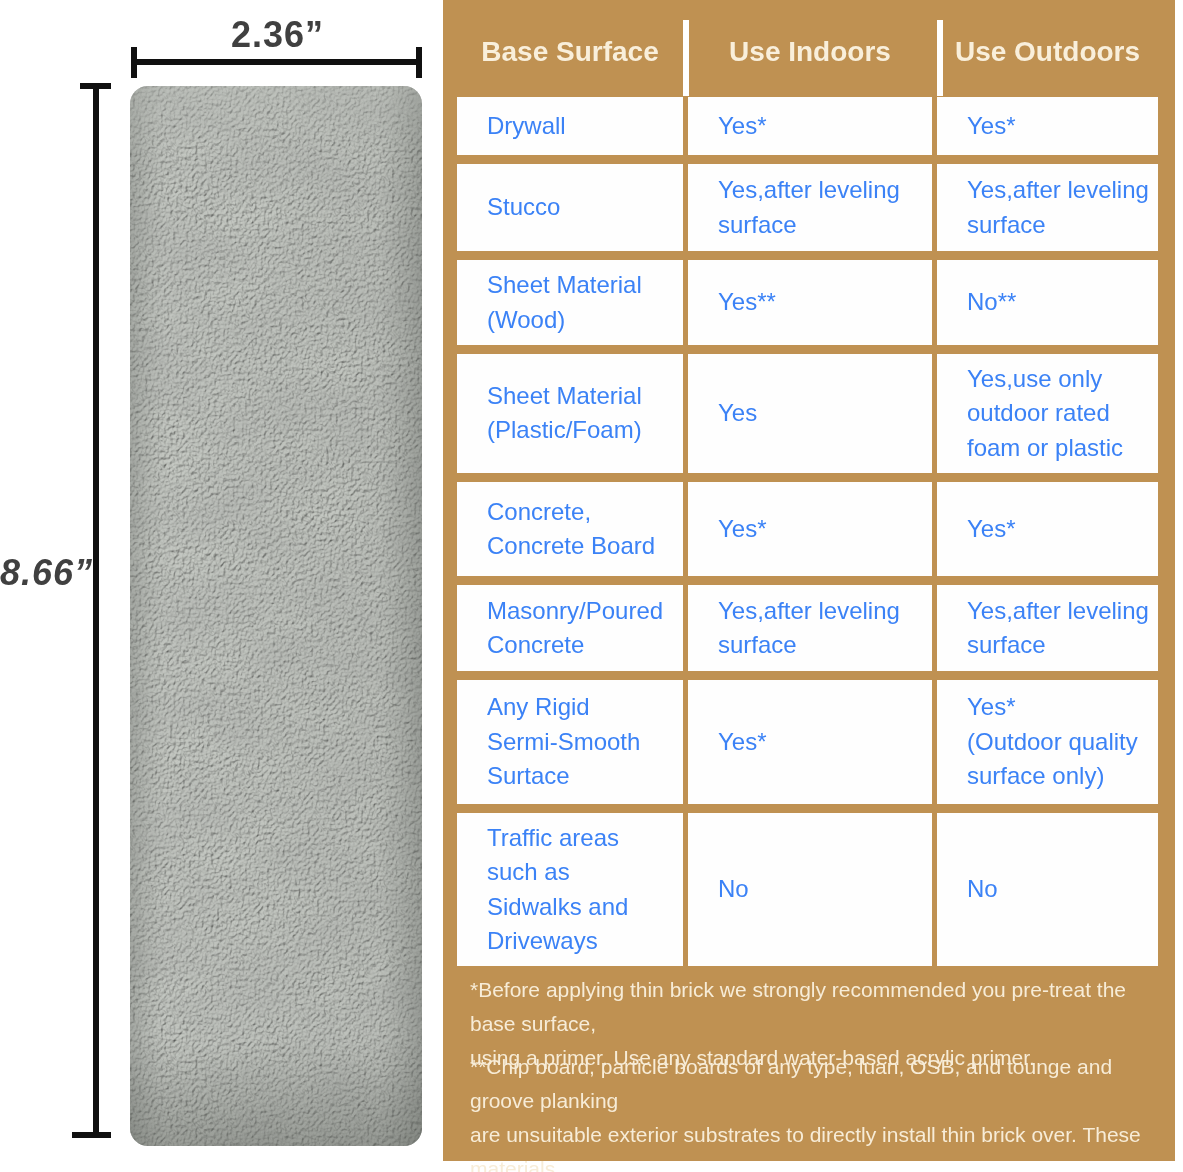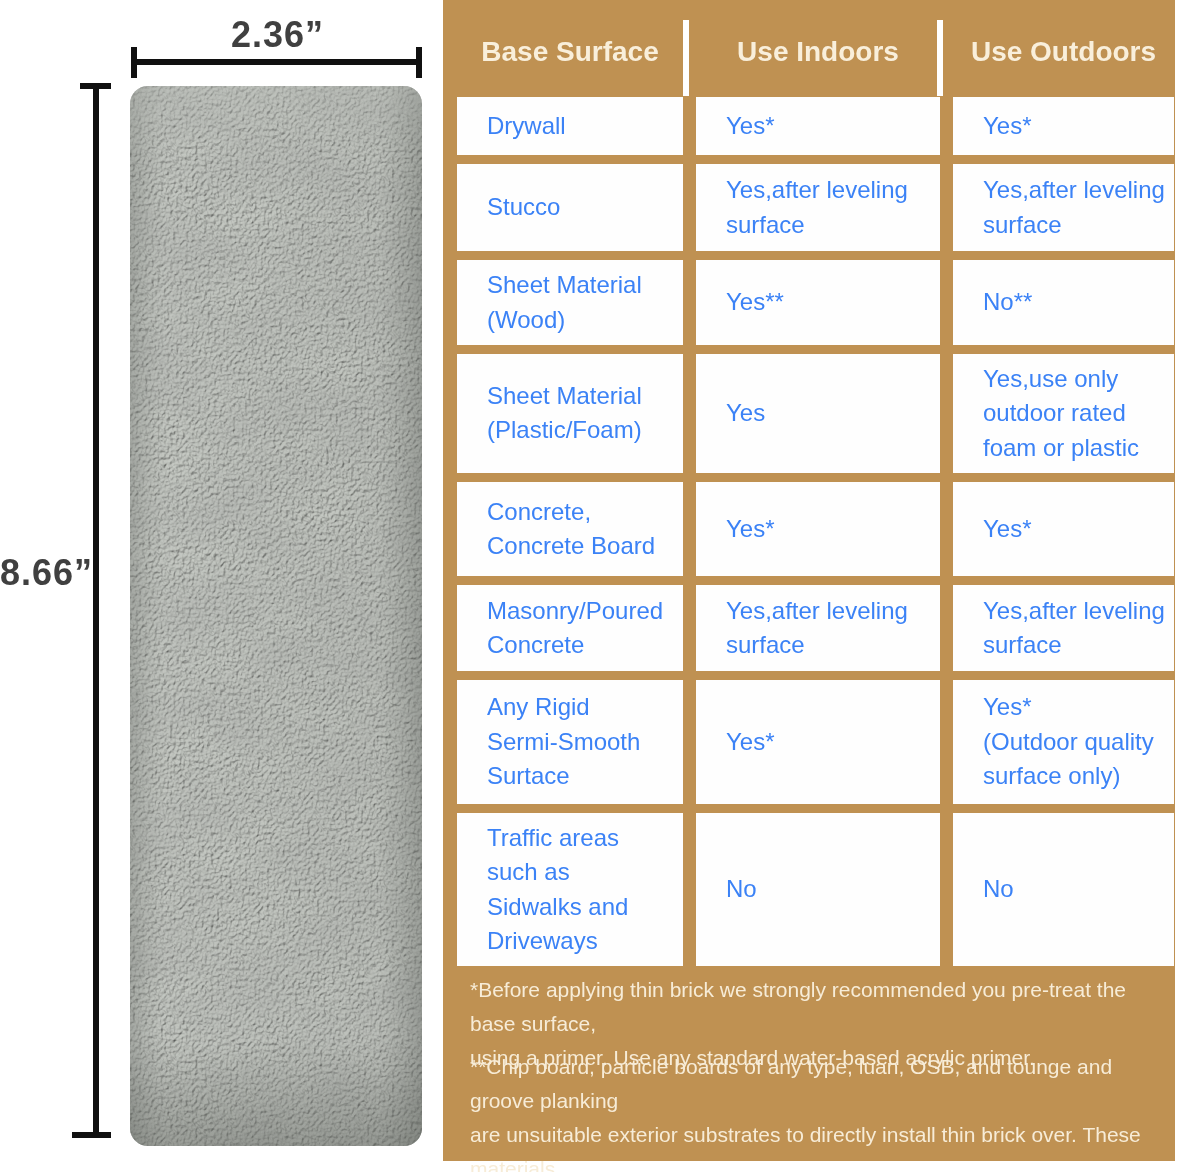--- a/index.html
+++ b/index.html
@@ -15,41 +15,41 @@
   .photo-panel { position: absolute; left: 0; top: 0; width: 443px; height: 1172px; background: #ffffff; }
 
   .brick { position: absolute; left: 128px; top: 84px; width: 296px; height: 1064px; }
   .brick svg { display: block; }
 
   .dim-label {
     position: absolute; color: #404040; font-weight: bold;
     font-size: 36px; letter-spacing: 1px; white-space: nowrap;
   }
   .dim-w-label { left: 133px; top: 14px; width: 289px; text-align: center; }
-  .dim-h-label { left: 0px; top: 552px; width: 92px; text-align: center; }
+  .dim-h-label { left: 0px; top: 552px; width: 92px; text-align: center; font-style: italic; }
 
   .dim-line, .dim-tick { position: absolute; background: #101010; }
   .dim-w-line  { left: 135px; top: 59px;  width: 286px; height: 6px; }
   .dim-w-tickL { left: 131px; top: 47px;  width: 6px;  height: 31px; }
   .dim-w-tickR { left: 416px; top: 47px;  width: 6px;  height: 31px; }
   .dim-h-line  { left: 93px;  top: 86px;  width: 6px;  height: 1052px; }
   .dim-h-tickT { left: 80px;  top: 83px;  width: 31px; height: 6px; }
   .dim-h-tickB { left: 72px;  top: 1132px; width: 39px; height: 6px; }
 
   
   .spec-panel {
     position: absolute; left: 443px; top: 0;
     width: 732px; height: 1161px;
     background: #bf9152;
   }
 
   .hdr-grid, .row-grid {
     display: grid;
     grid-template-columns: 226px 244px 221px;
-    column-gap: 13px;
+    column-gap: 5px;
   }
   .hdr-grid { position: absolute; left: 14px; top: 0; width: 709px; height: 95px; }
   .hdr-cell {
     display: flex; align-items: center; justify-content: center;
     color: #f9efdb; font-size: 28px; font-weight: bold; padding-top: 8px;
   }
   .hdr-divider { position: absolute; background: #ffffff; width: 6px; top: 20px; height: 76px; }
   .hdr-div-1 { left: 240px; }
   .hdr-div-2 { left: 494px; }
 

